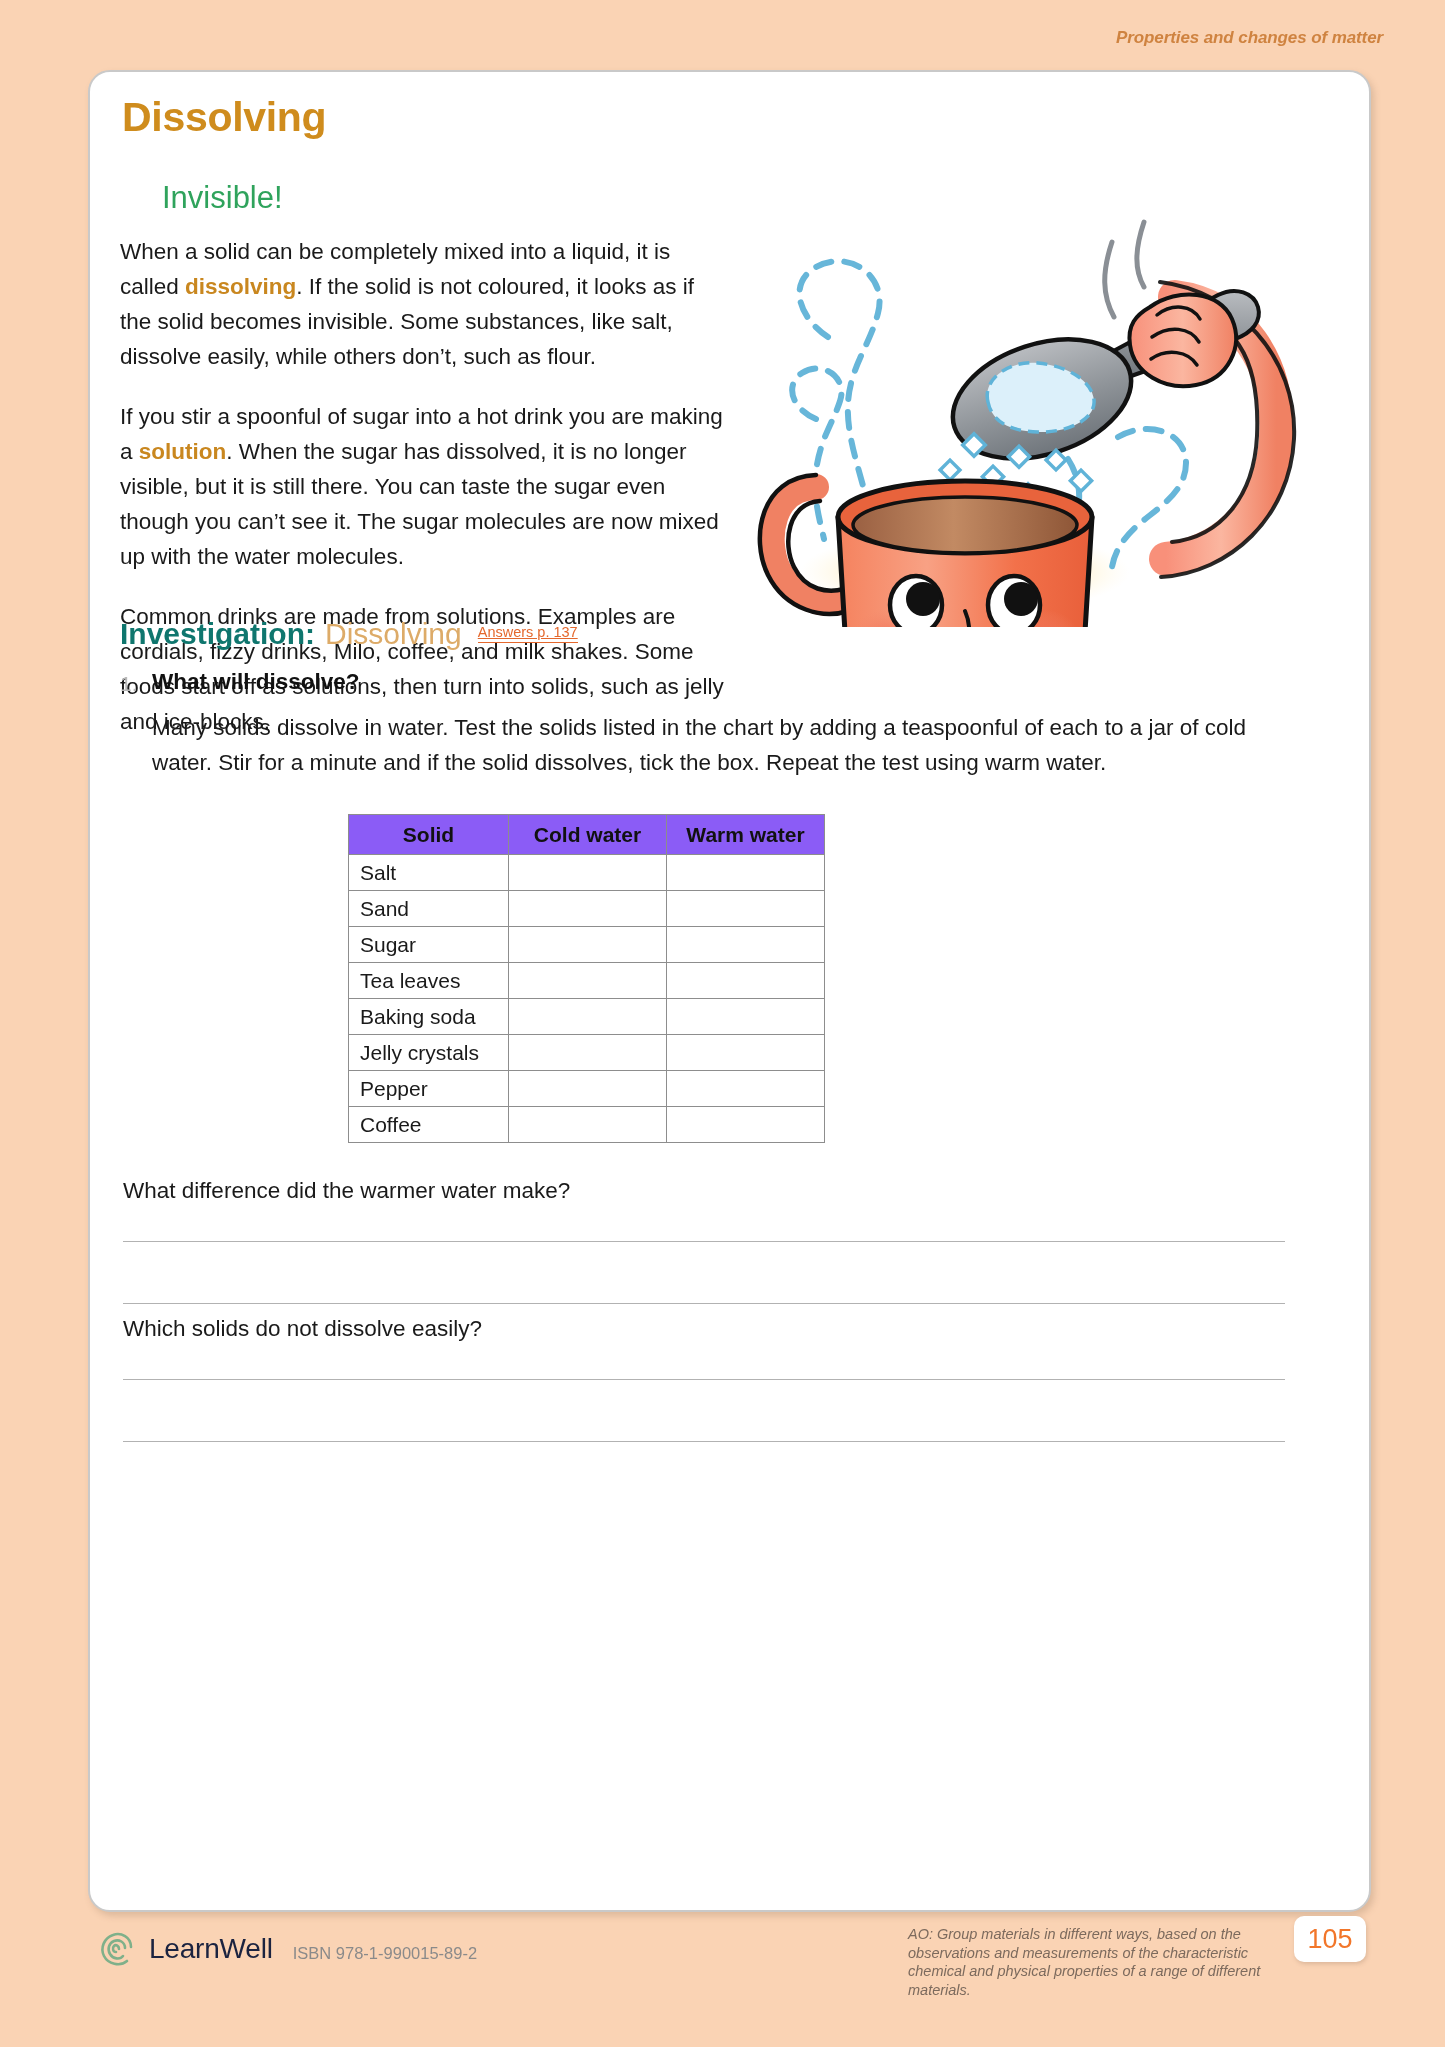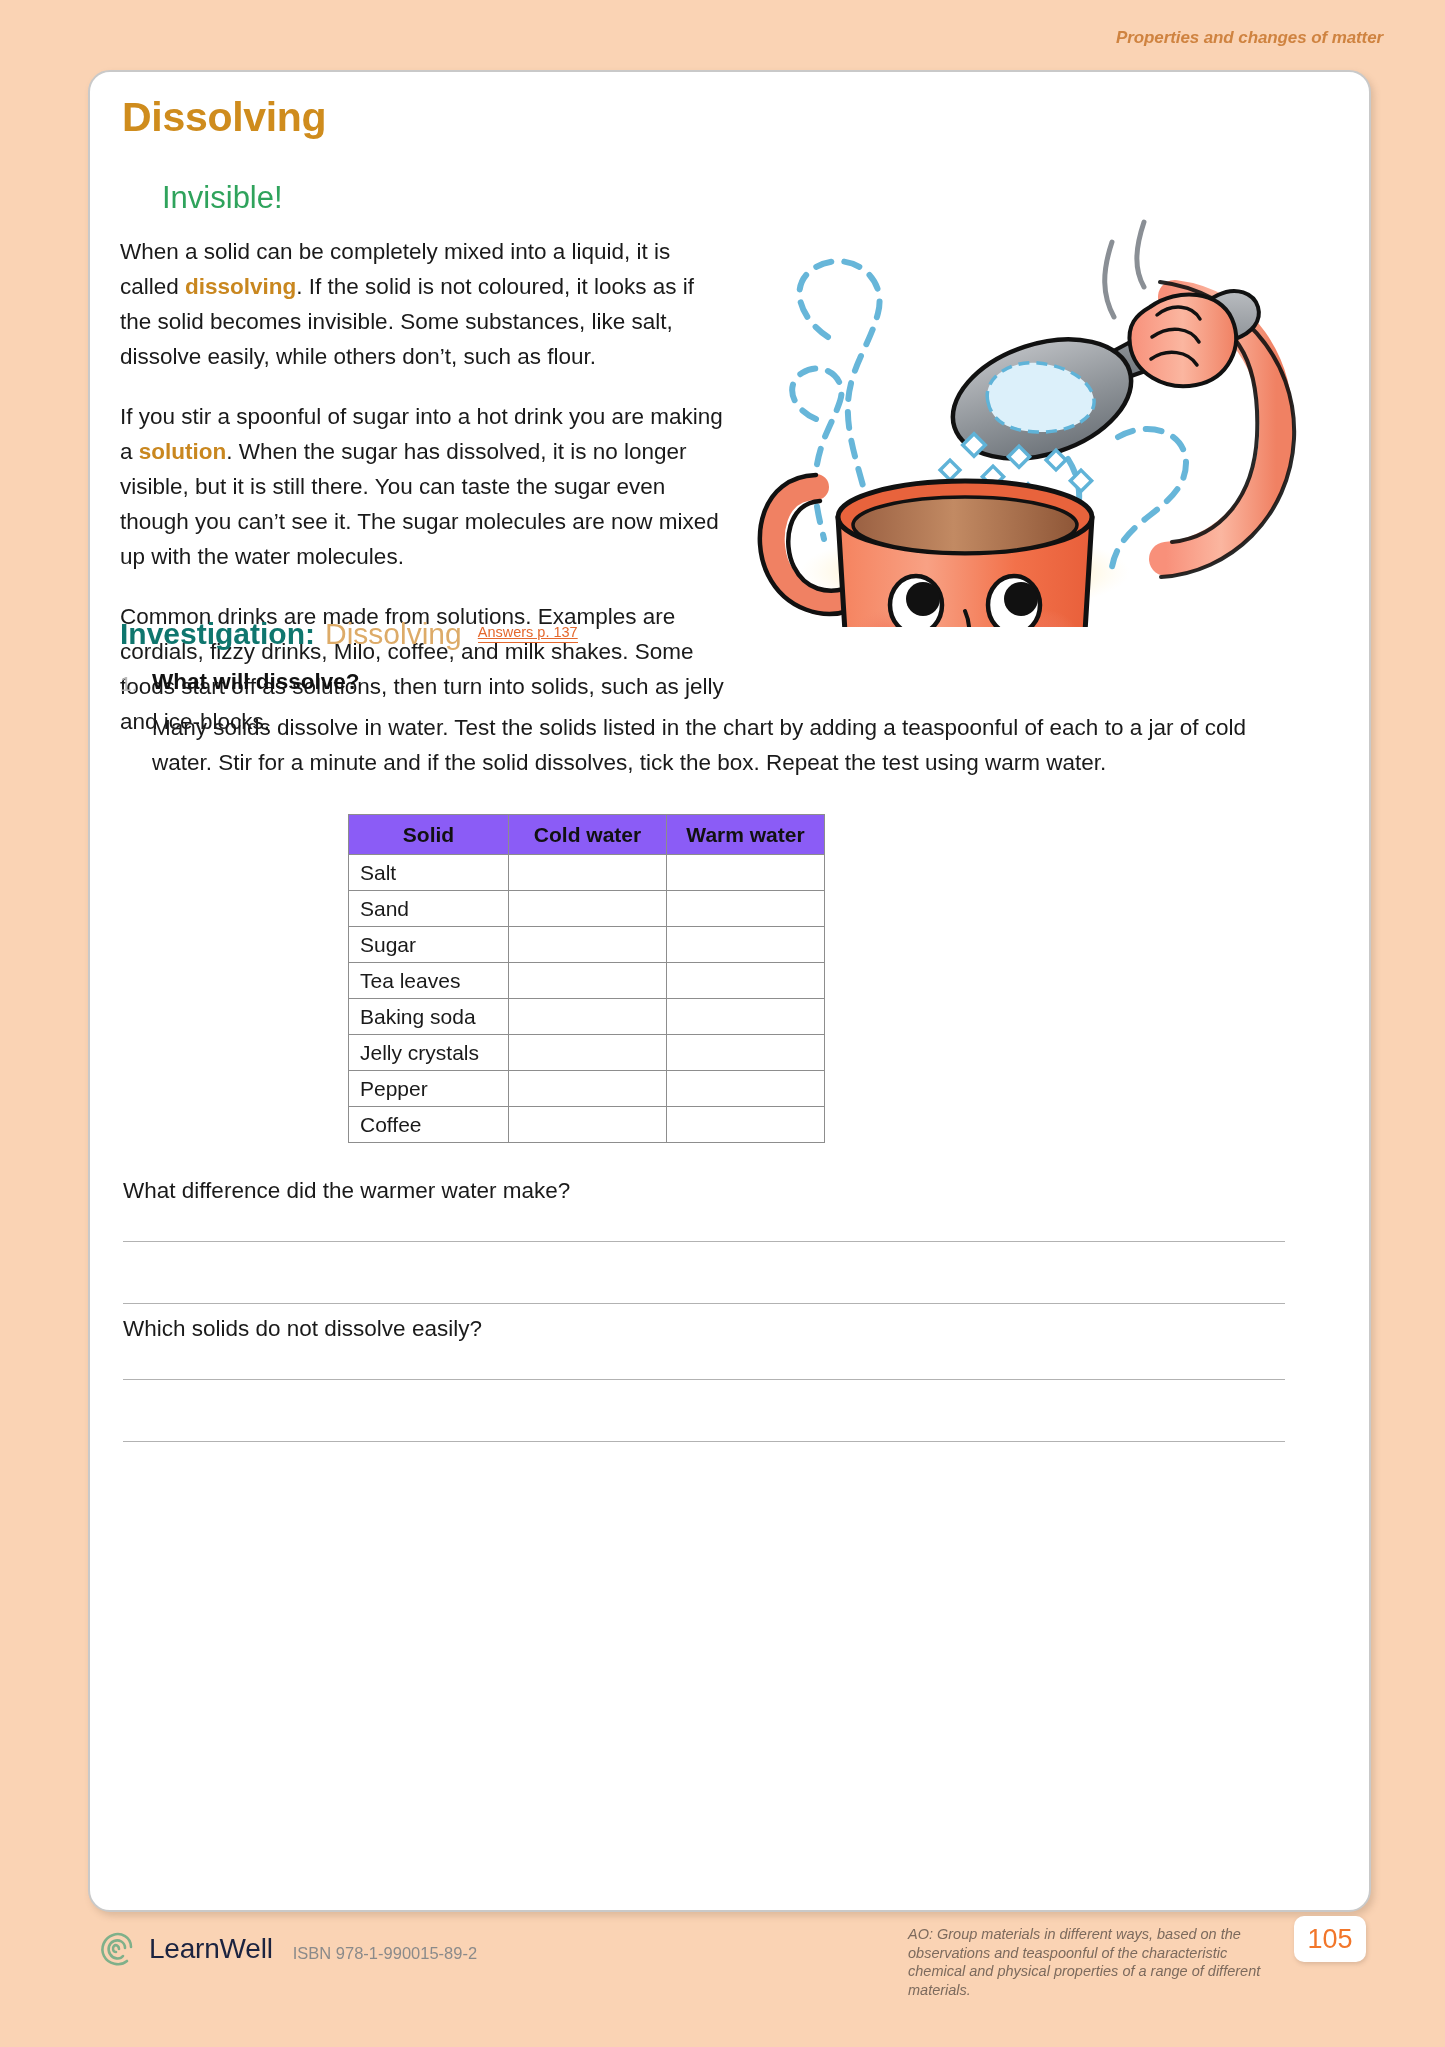--- a/index.html
+++ b/index.html
@@ -450,17 +450,17 @@
     <g fill="none" stroke="#7fb08a" stroke-width="2.6" stroke-linecap="round">
       <path d="M34 18 C 34 8, 24 3, 16 6 C 7 9, 3 19, 7 27 C 11 35, 23 38, 30 32"></path>
       <path d="M28 19 C 28 13, 22 10, 17 12 C 12 14, 10 20, 13 25 C 16 30, 23 31, 26 27"></path>
       <path d="M22 20 C 22 17, 19 15, 17 17 C 15 19, 16 23, 19 23"></path>
     </g>
   </svg>
   <span class="brand-name">LearnWell</span>
   <span class="isbn">ISBN 978-1-990015-89-2</span>
 </div>
 
-<div class="ao-box">AO: Group materials in different ways, based on the observations and teaspoonful of the characteristic chemical and physical properties of a range of different materials.</div>
+<div class="ao-box">AO: Group materials in different ways, based on the observations and measurements of the characteristic chemical and physical properties of a range of different materials.</div>
 
 <div class="page-badge">
   <span>105</span>
 </div>
 
 </body></html>

